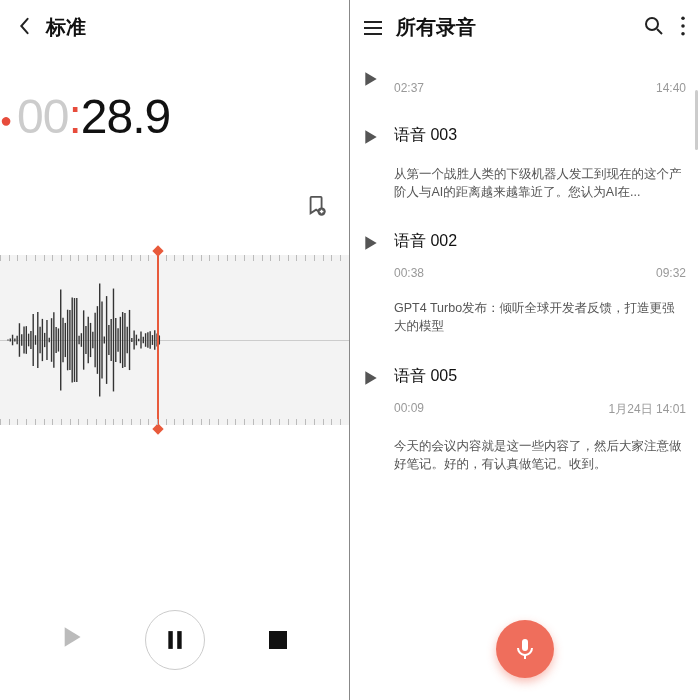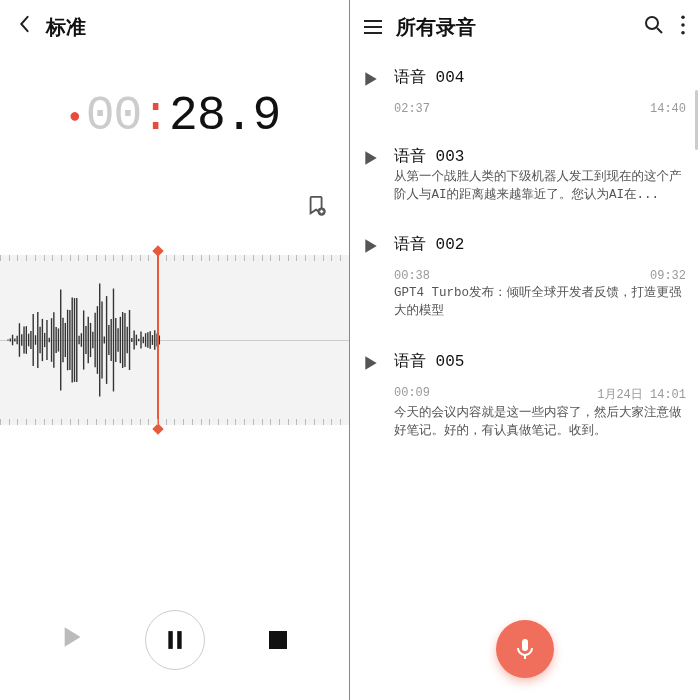--- a/index.html
+++ b/index.html
@@ -7,34 +7,32 @@
     width: 700px; height: 700px;
     font-family: -apple-system, "Helvetica Neue", Arial, sans-serif;
     display: flex;
     background: #fff;
     overflow: hidden;
   }
   .pane-left, .pane-right {
     height: 700px;
     position: relative;
     background: #fff;
-    font-family: Liberation Mono, monospace;
   }
   .pane-left { width: 350px; border-right: 1px solid #888; }
   .pane-right { width: 350px; }
 
   
   .l-header {
     display: flex; align-items: center;
     padding: 14px 16px 8px 16px;
   }
   .l-back { font-size: 22px; color: #222; margin-right: 14px; }
   .l-title { font-size: 20px; font-weight: 700; color: #111; }
   .l-timer {
-    text-align: center;
     margin-top: 40px;
     font-size: 48px; font-weight: 400;
     letter-spacing: -1px;
   }
   .l-timer .dot { color:#e74c3c; font-size:20px; vertical-align: middle; margin-right:6px;}
   .l-timer .faded { color:#ccc; }
   .l-timer .colon-red { color:#e74c3c; }
   .l-timer .bold { color:#111; font-weight:500; }
 
   .l-bookmark {
@@ -88,21 +86,21 @@
   .r-title { font-size:20px; font-weight:700; color:#111; flex:1; }
   .r-search { font-size:20px; color:#222; margin-right:16px; }
   .r-more { font-size:20px; color:#222; }
 
   .r-list { padding:0 14px; }
   .r-item { display:flex; padding:14px 0 16px 0; }
   .r-play-icon { color:#555; font-size:16px; width:30px; padding-top:4px; }
   .r-body { flex:1; }
   .r-name { font-size:16px; color:#111; }
   .r-meta { display:flex; justify-content:space-between; font-size:12px; color:#999; margin-top:14px;}
-  .r-desc { font-size:12.5px; color:#555; margin-top:1px; line-height:1.45; }
+  .r-desc { font-size:12.5px; color:#555; margin-top:19px; line-height:1.45; }
 
   .r-fab {
     position:absolute; bottom:22px; left:50%; transform:translateX(-50%);
     width:58px; height:58px; border-radius:50%;
     background:#ef6e5c; display:flex; align-items:center; justify-content:center;
     box-shadow:0 4px 10px rgba(239,110,92,0.45);
   }
   .r-fab svg { width:24px; height:24px; fill:#fff; }
 
   .r-scrollbar {
@@ -331,21 +329,20 @@
         </svg>
     </div>
   </div>
 
   <div class="r-list">
       <div class="r-item">
         <div class="r-play-icon"><svg width="14" height="16" viewBox="0 0 12 14">
             <path d="M1 1v12l10-6z" fill="#555"></path>
           </svg></div>
         <div class="r-body">
-          <div class="r-name">语音 004</div>
           <div class="r-meta">
             <span>02:37</span>
             <span>14:40</span>
           </div>
         </div>
       </div>
       <div class="r-item">
         <div class="r-play-icon"><svg width="14" height="16" viewBox="0 0 12 14">
             <path d="M1 1v12l10-6z" fill="#555"></path>
           </svg></div>

